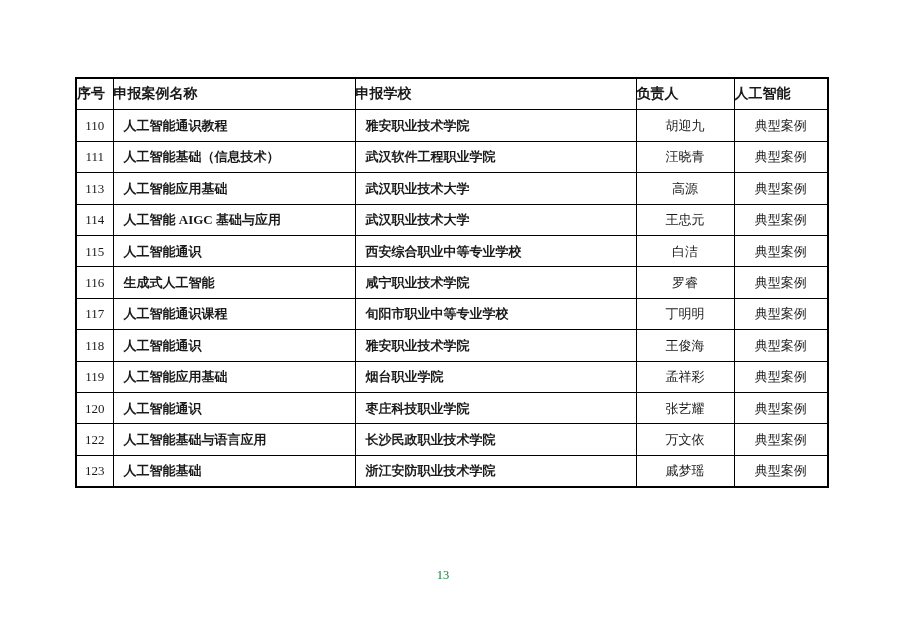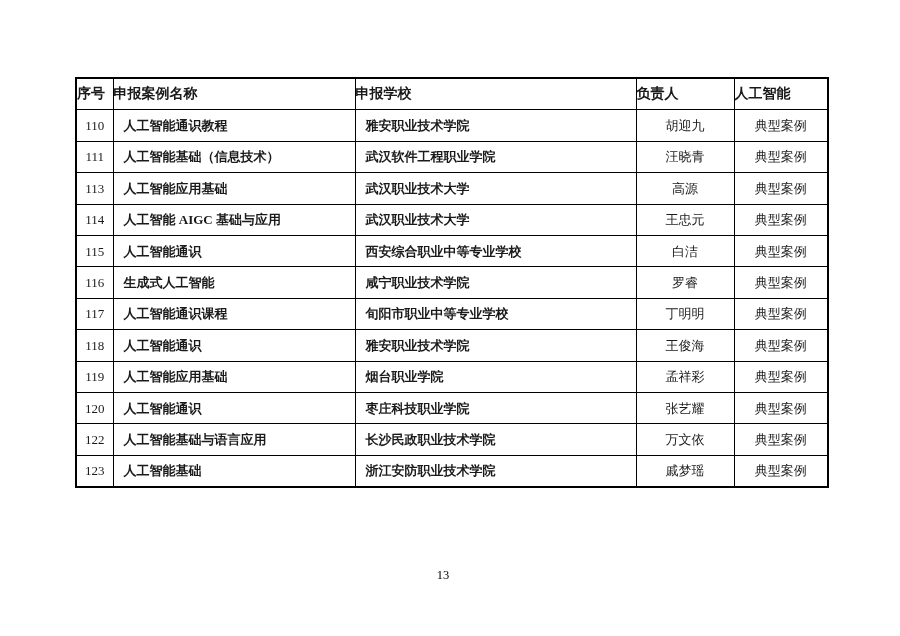--- a/index.html
+++ b/index.html
@@ -48,21 +48,21 @@
     padding-left: 10px !important;
     font-weight: bold;
   }
   .page-number {
     position: absolute;
     left: 0;
     right: 14px;
     top: 568px;
     text-align: center;
     font-size: 12.5px;
-    color: #000000;
+    color: #15803d;
   }
 </style>
 </head>
 <body>
 
 <table class="doc-table">
   <colgroup>
     <col style="width:37px">
     <col style="width:242px">
     <col style="width:281px">

